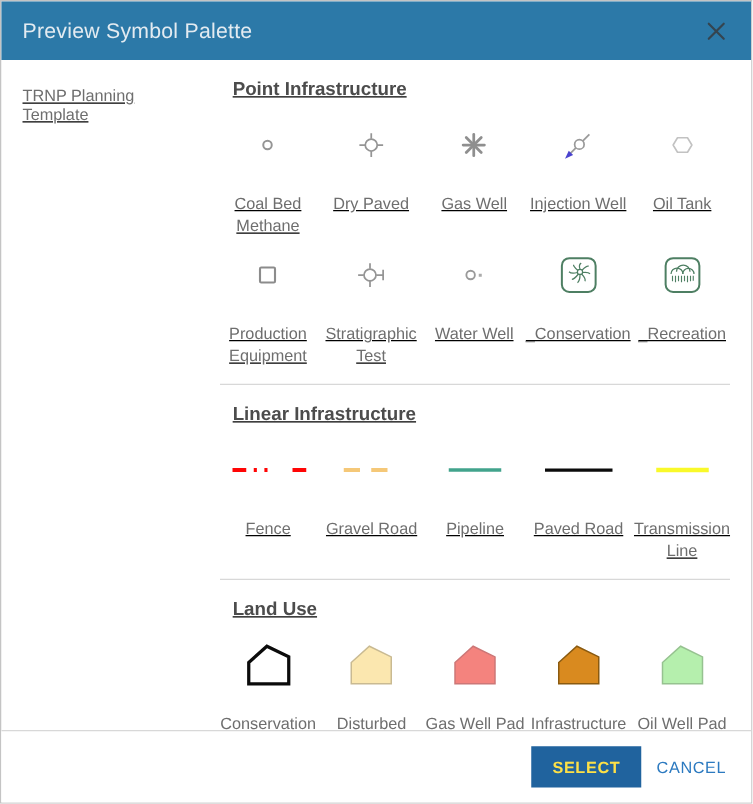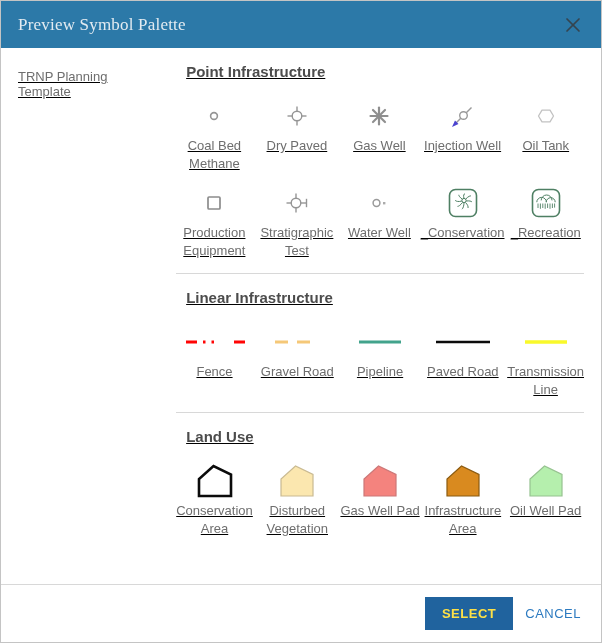--- a/index.html
+++ b/index.html
@@ -14,39 +14,39 @@
     flex:0 0 47px;height:47px;display:flex;align-items:center;
     justify-content:space-between;padding:0 17px;
   }
   .title{font-size:17px;font-weight:400;letter-spacing:.2px;}
   .close{display:flex;align-items:center;cursor:pointer;padding:2px;}
   .content{flex:1 1 auto;overflow:hidden;display:flex;flex-direction:row;text-decoration:underline;}
   .subtitle{padding:21px 17px 2px 17px;font-size:13px;color:#6e6e6e;}
   .section-heading{margin:15px 17px 15px 27px;font-size:15px;font-weight:600;color:#4c4c4c;}
   .divider{border:none;border-top:1px solid #d8d8d8;margin:4px 17px 0 17px;}
   .grid{display:grid;grid-template-columns:repeat(5,1fr);padding:0 14px;}
-  .item{display:flex;flex-direction:column;align-items:center;margin-bottom:10px;}
+  .item{display:flex;flex-direction:column;align-items:center;margin-bottom:10px;gap:17px;}
   .sym{height:42px;display:flex;align-items:center;justify-content:center;}
   .lbl{font-size:13px;color:#6e6e6e;text-align:center;line-height:1.35;max-width:98px;}
   .footer{
     flex:0 0 57px;border-top:1px solid #d8d8d8;margin-top:auto;
     display:flex;align-items:center;justify-content:flex-end;padding:0 20px;background:#fff;
   }
   .select-btn{
     border:none;font-size:13px;font-weight:600;letter-spacing:.5px;
     padding:9px 17px;cursor:pointer;font-family:inherit;
   }
   .cancel-link{font-size:13px;margin-left:12px;letter-spacing:.5px;cursor:pointer;text-decoration:none;}
 </style>
 </head>
 <body>
 
 <div class="dialog">
   <div class="header" style="background: rgb(44, 121, 168);">
-    <span class="title" style="color: rgb(227, 235, 241); font-family: Liberation Serif, serif;">Preview Symbol Palette</span>
+    <span class="title" style="color: rgb(227, 235, 241);">Preview Symbol Palette</span>
     <span class="close">
       <svg width="18" height="18" viewBox="0 0 18 18">
         <g stroke="#35444f" stroke-width="1.7" stroke-linecap="round">
           <line x1="3" y1="3" x2="15" y2="15"></line>
           <line x1="15" y1="3" x2="3" y2="15"></line>
         </g>
       </svg>
     </span>
   </div>
 

